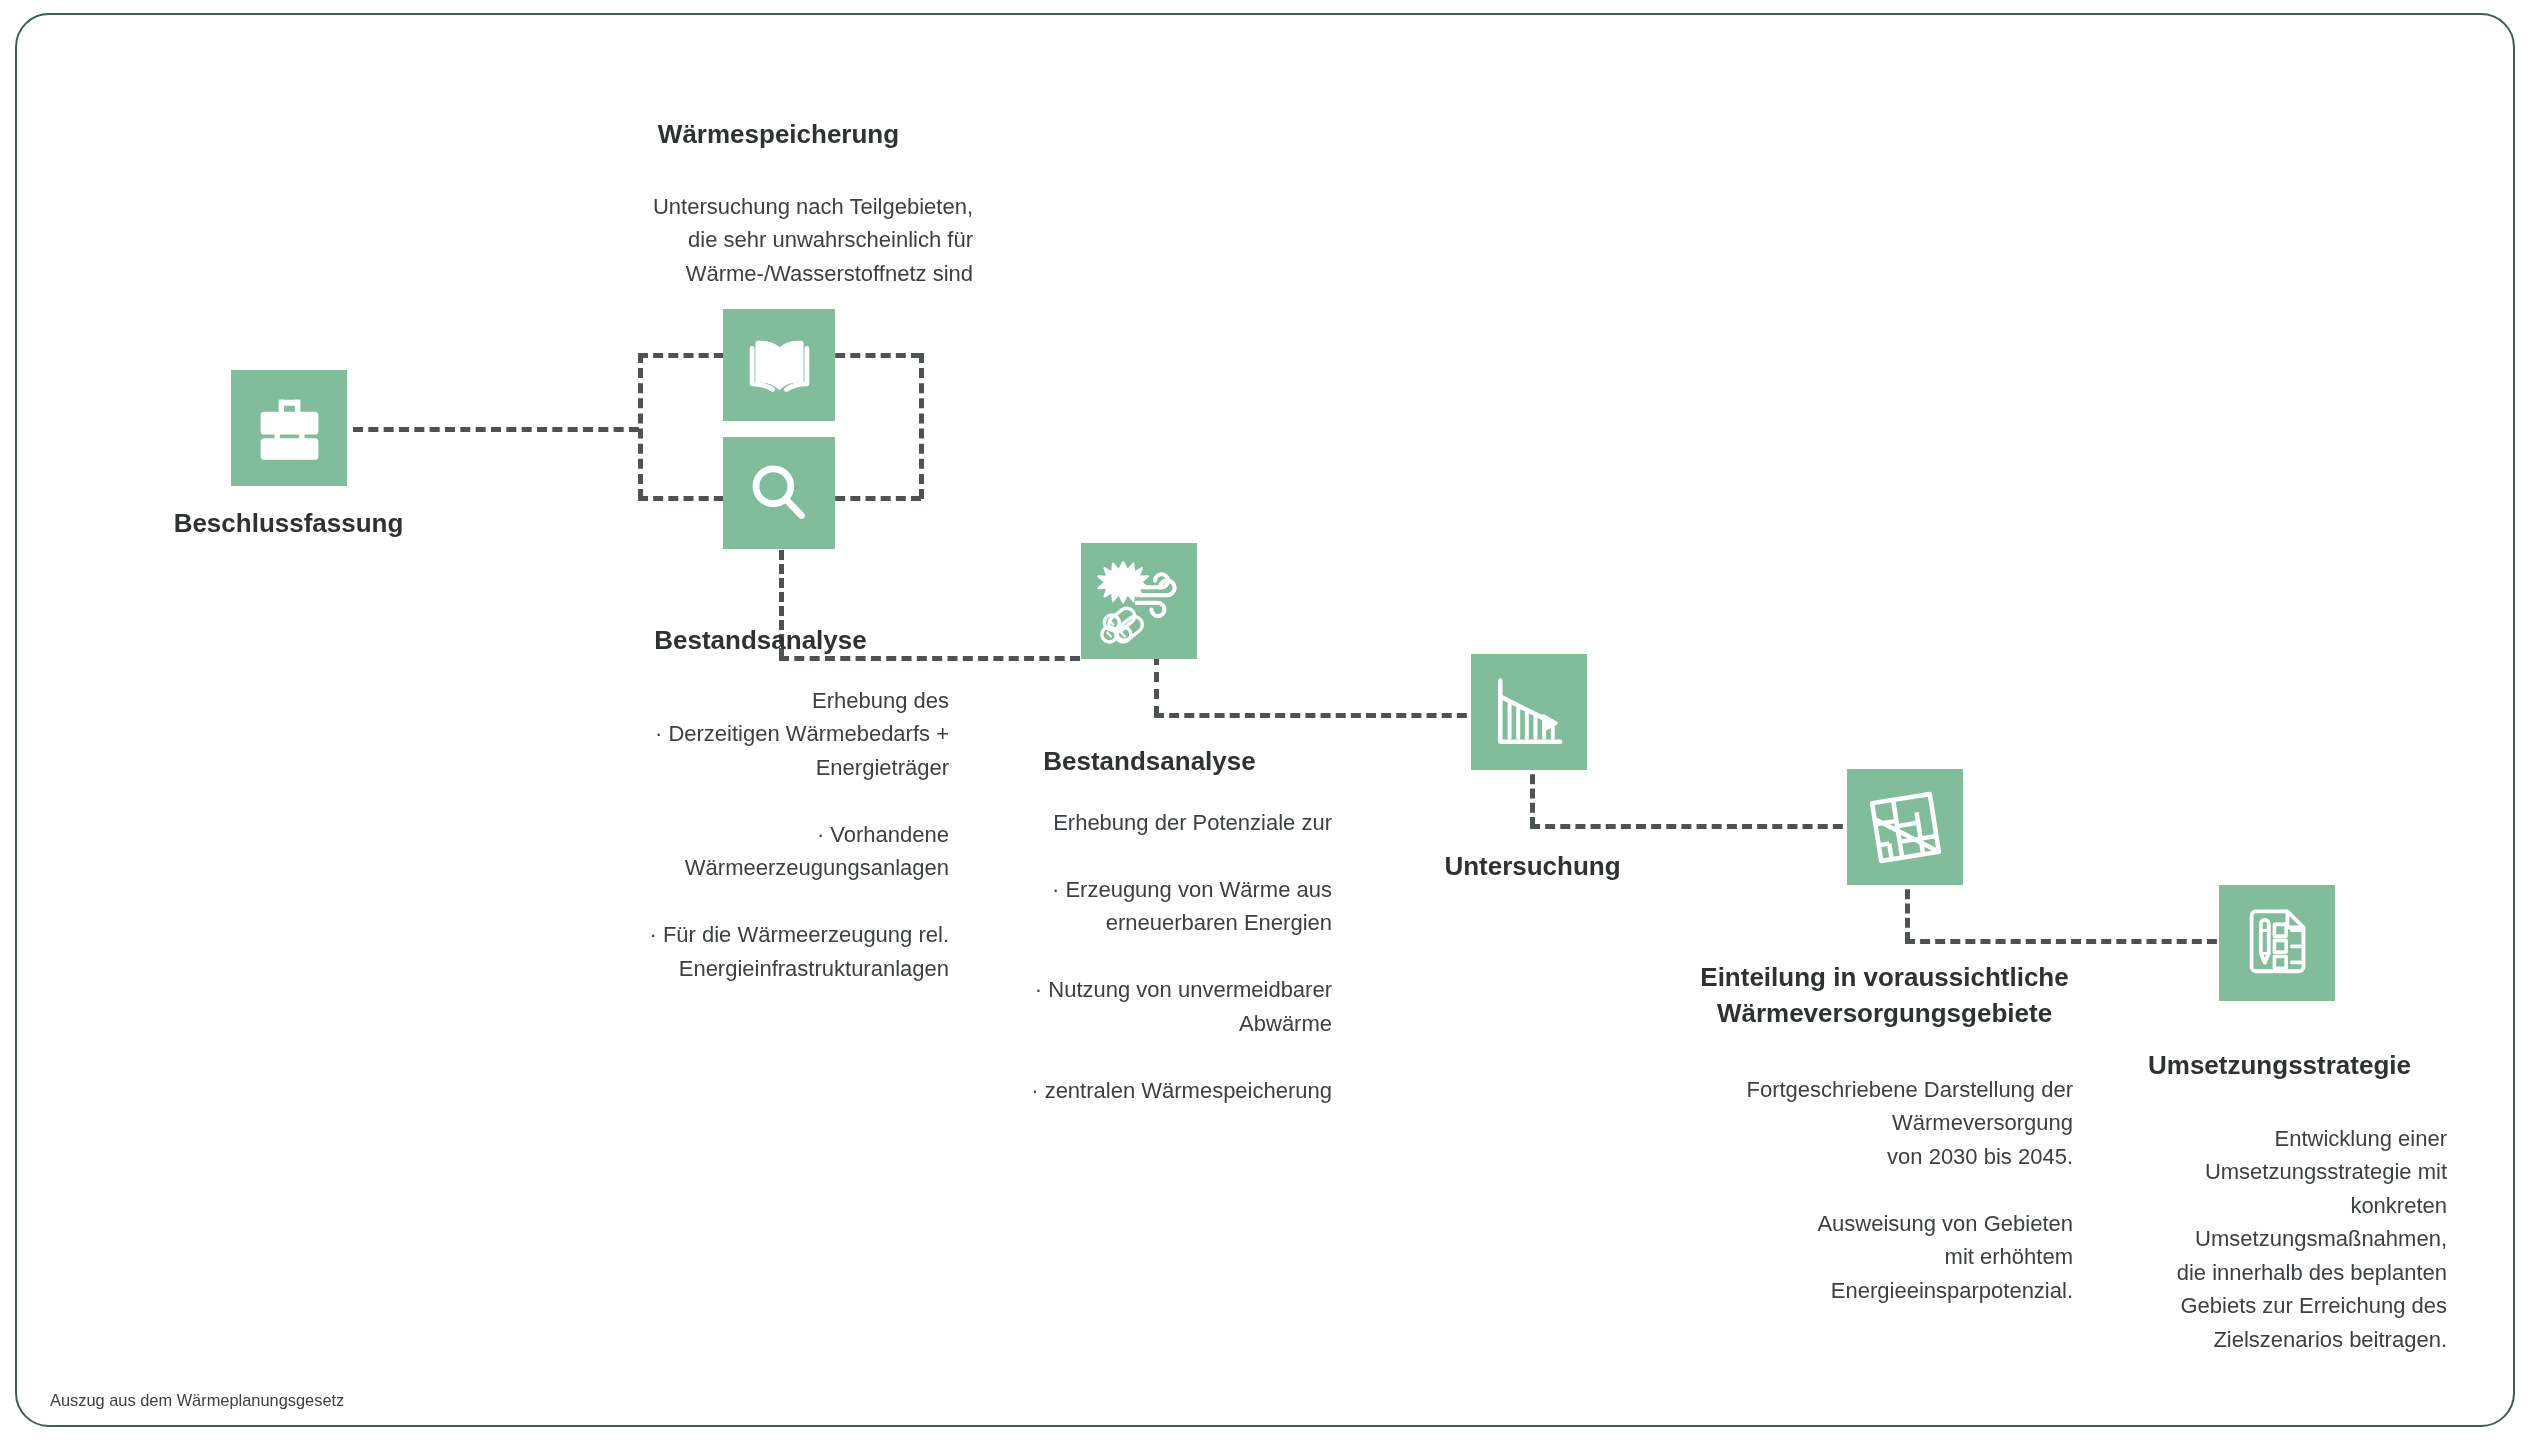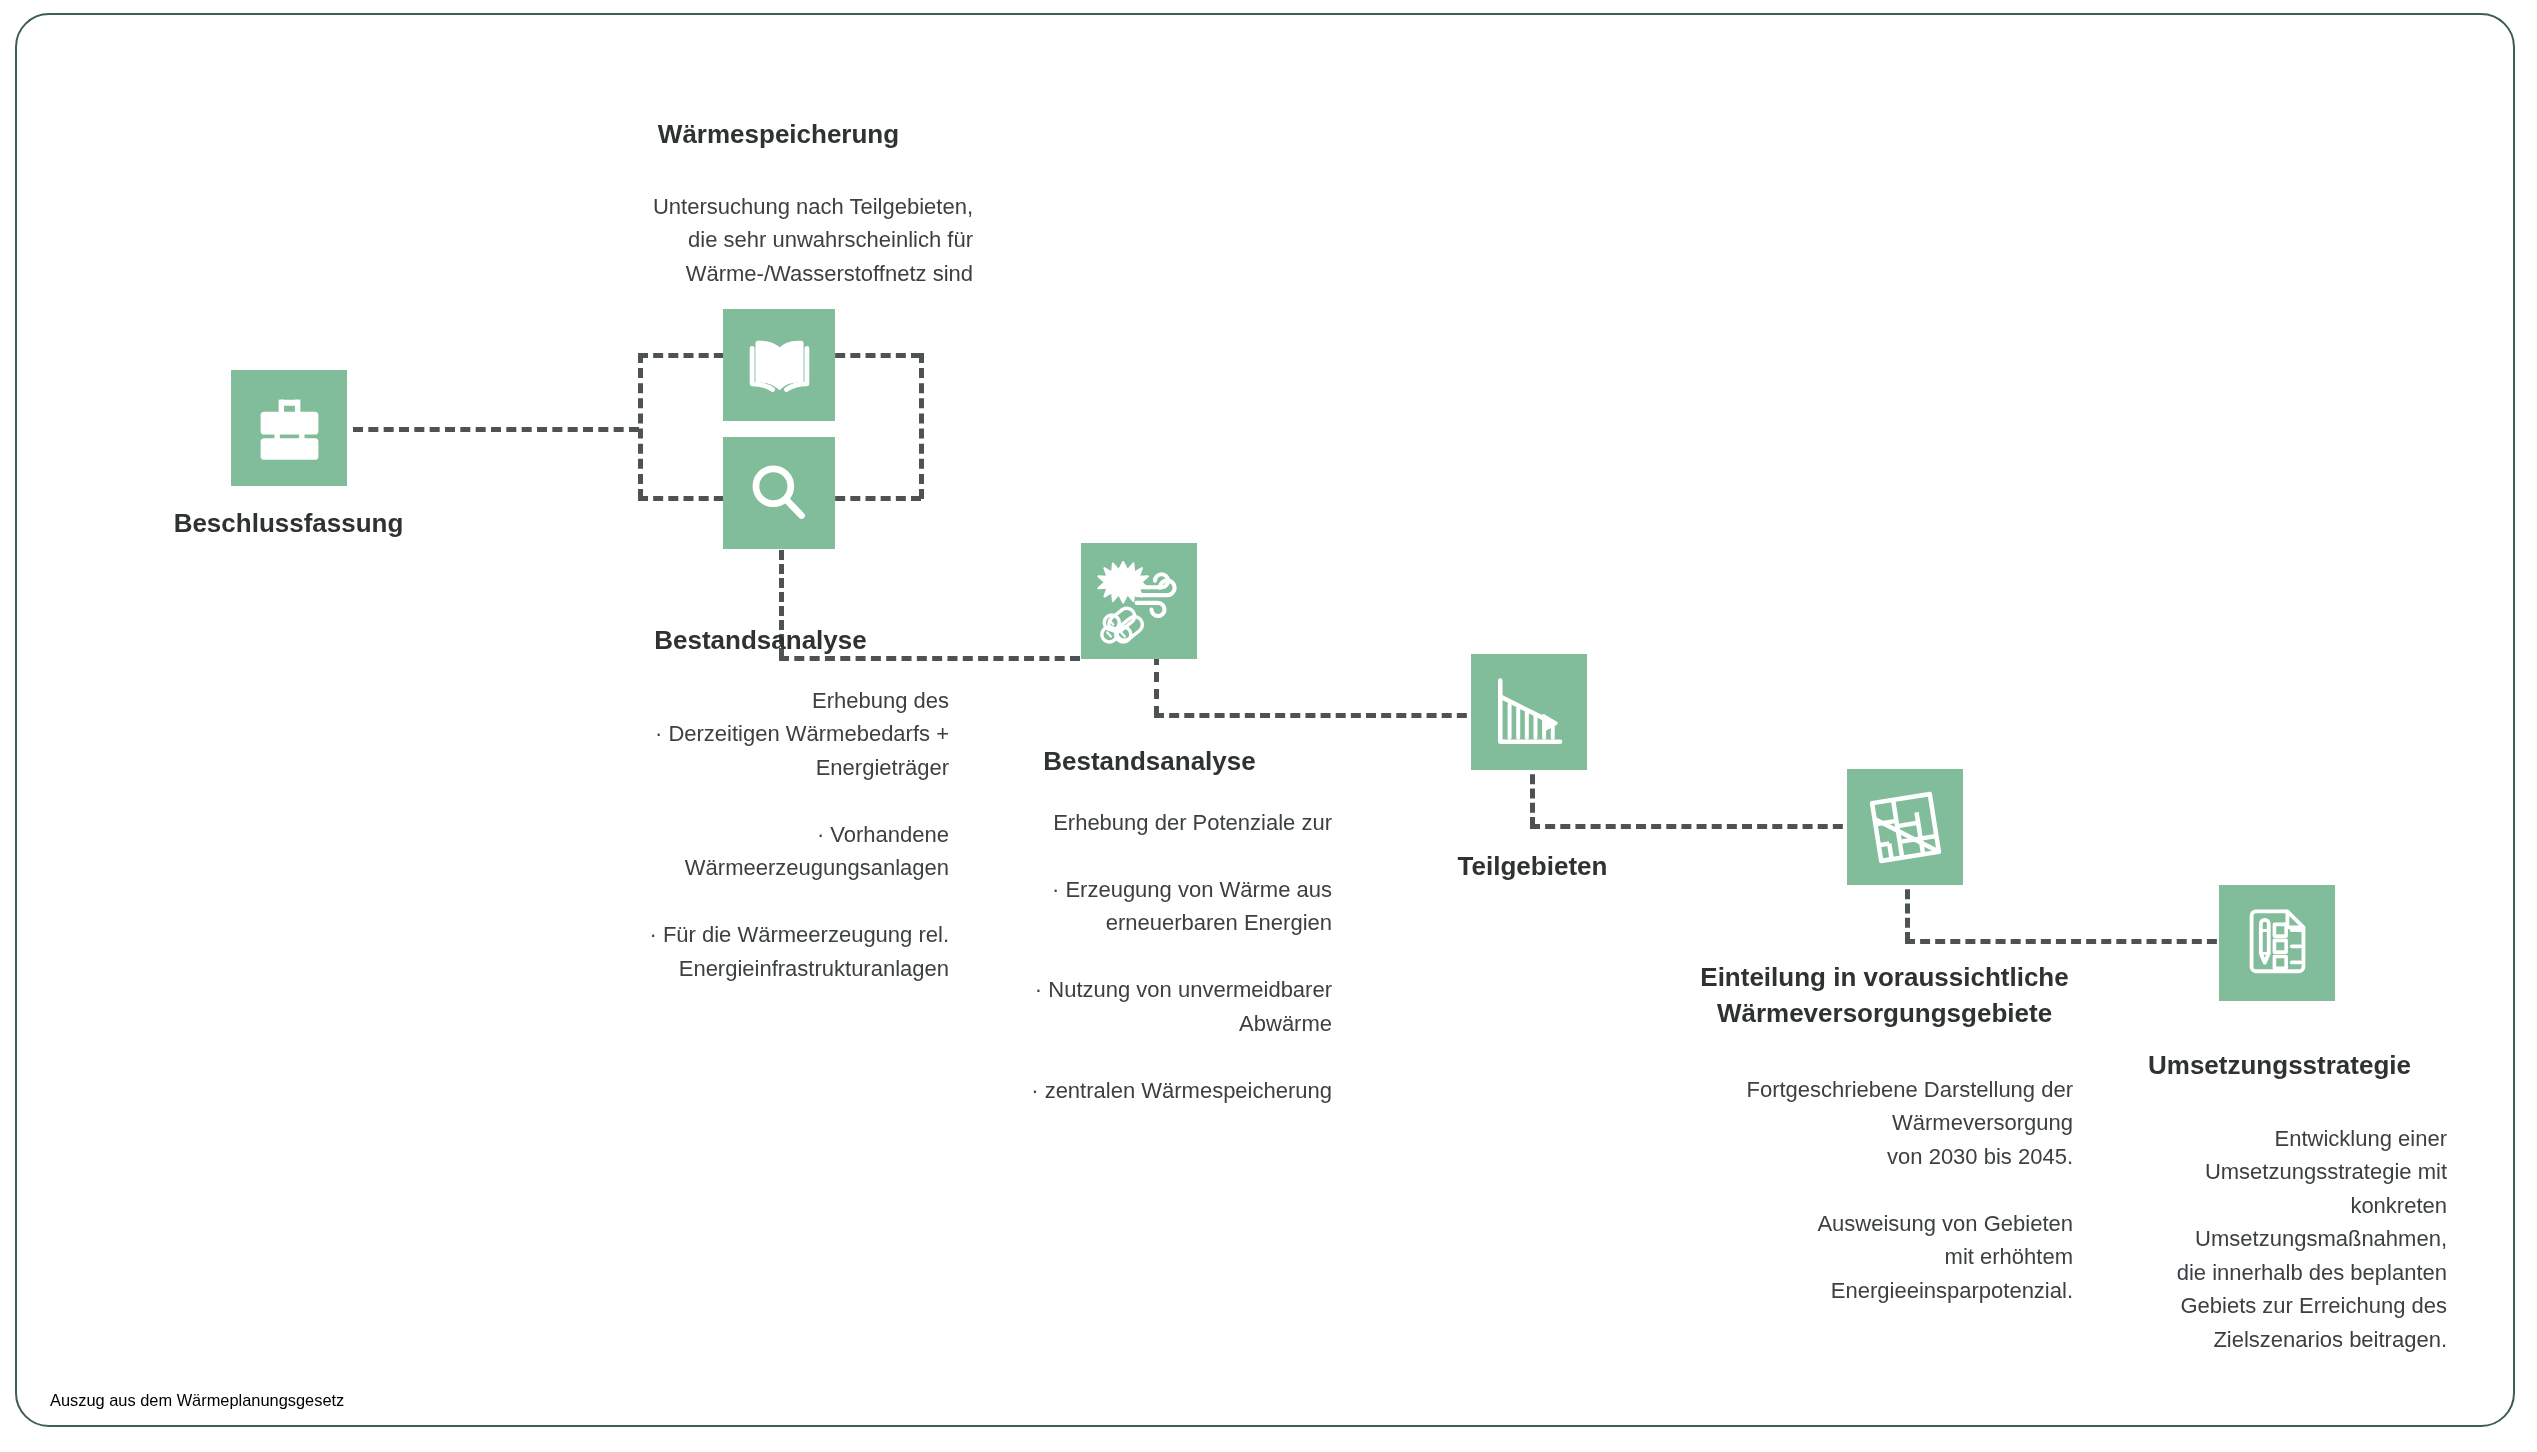--- a/index.html
+++ b/index.html
@@ -79,21 +79,21 @@
     text-align:right;
     font-size:22px;
     line-height:1.52;
     color:#3c4042;
     white-space:pre-line;
   }
   .footer{
     position:absolute;
     left:50px; top:1391px;
     font-size:16.4px;
-    color:#000000;
+    color:#404040;
     font-weight:400;
   }
 </style>
 </head>
 <body>
 
 <div id="canvas">
 
   <div class="frame"></div>
 
@@ -213,21 +213,21 @@
         <line x1="23.5" y1="29" x2="23.5" y2="51" stroke-width="3"></line>
         <line x1="30" y1="32" x2="30" y2="51" stroke-width="3"></line>
         <line x1="36.5" y1="35" x2="36.5" y2="51" stroke-width="3"></line>
         <line x1="43" y1="38" x2="43" y2="51" stroke-width="3"></line>
         <line x1="49.5" y1="41" x2="49.5" y2="51" stroke-width="3"></line>
         <path d="M10 20 L50 40"></path>
         <path d="M42.5 34.5 L52 40 L44 44.5" fill="#ffffff" stroke="#ffffff" stroke-width="2.6"></path>
       </svg>
     </span>
   </div>
-  <div class="node-title" style="left:1350px; top:848px; width:365px;">Teilgebieten</div>
+  <div class="node-title" style="left:1350px; top:848px; width:365px;">Untersuchung</div>
 
   <div class="tile" style="left:1847px; top:769px; width:116px; height:116px;">
     <span>
       <svg width="85" height="85" viewBox="0 0 64 64" fill="none" stroke="#ffffff" stroke-width="3.4" stroke-linejoin="round">
         <g transform="rotate(-9 32 32)">
           <rect x="10" y="10" width="44" height="44"></rect>
           <line x1="10" y1="26" x2="26" y2="26"></line>
           <line x1="26" y1="10" x2="26" y2="54"></line>
           <line x1="26" y1="30" x2="42" y2="30"></line>
           <line x1="42" y1="22" x2="42" y2="54"></line>

